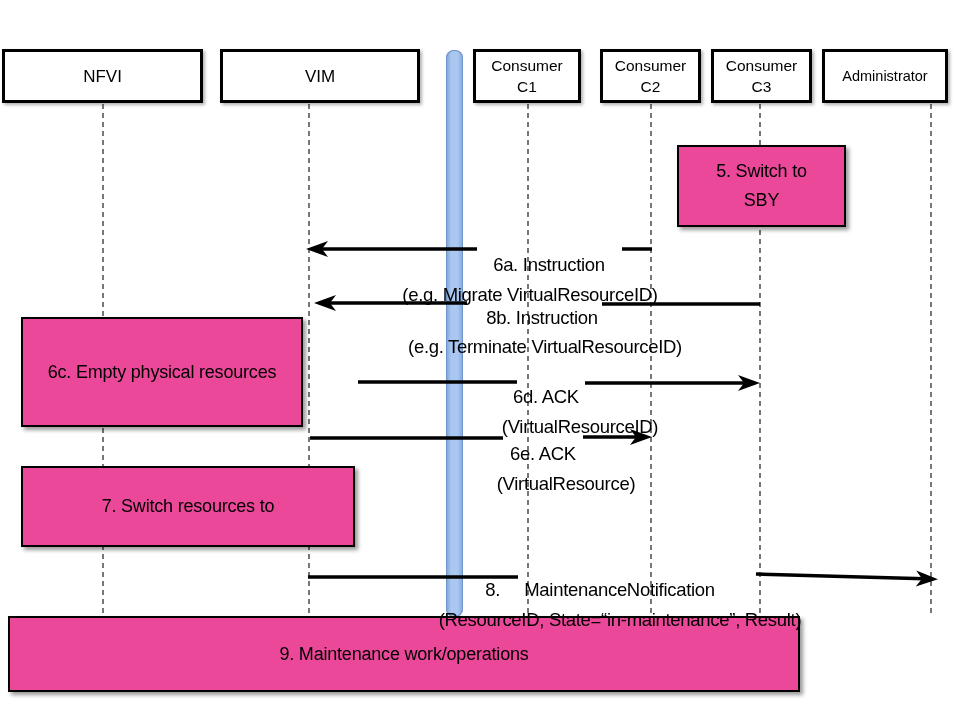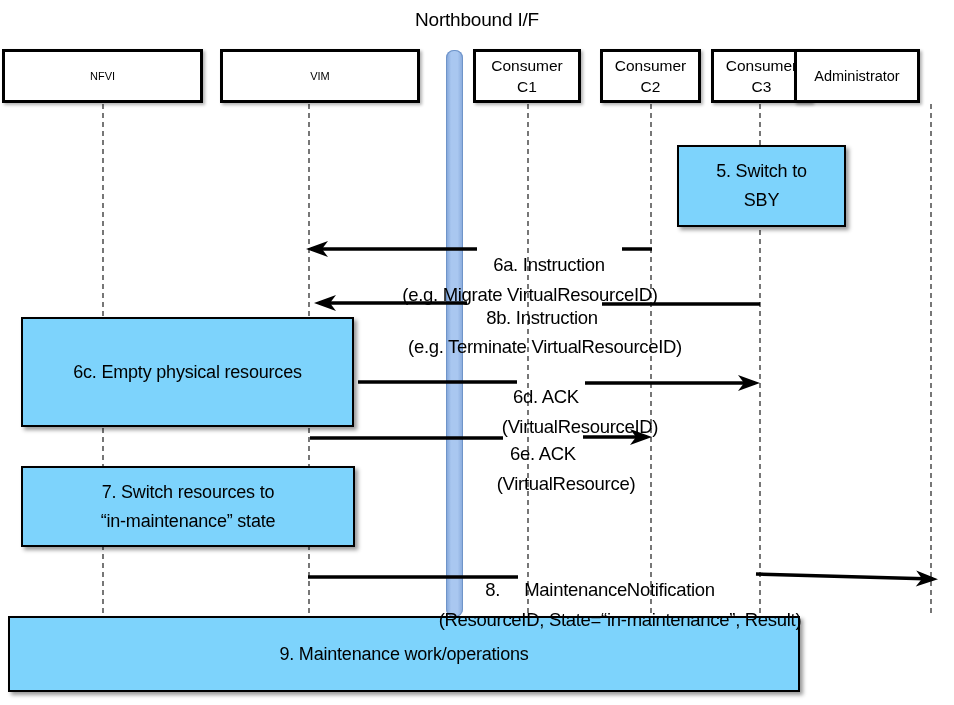--- a/index.html
+++ b/index.html
@@ -18,25 +18,25 @@
     border-radius:8px;
     background:linear-gradient(to right,#7ea1d6 0%,#a9c7f0 30%,#a9c7f0 68%,#86a8da 100%);
     box-shadow:inset 0 0 0 1px #6f94c9;
   }
   .actor{
     position:absolute;top:49px;height:54px;background:#fff;border:3px solid #000;
     box-sizing:border-box;display:flex;flex-direction:column;align-items:center;justify-content:center;
     z-index:2;box-shadow:2px 2px 3px rgba(0,0,0,0.30);text-align:center;
   }
   .actor .l1,.actor .l2{display:block;line-height:21px;}
-  .a-big{font-size:11px;}
+  .a-big{font-size:17px;}
   .a-mid{font-size:15.5px;}
   .a-sm{font-size:14.5px;}
   .pbox{
-    position:absolute;background:#7dd3fc;border:2px solid #000;box-sizing:border-box;
+    position:absolute;background:#ec4899;border:2px solid #000;box-sizing:border-box;
     display:flex;flex-direction:column;align-items:center;justify-content:center;
     z-index:2;box-shadow:3px 3px 4px rgba(0,0,0,0.40);text-align:center;
     font-size:18px;letter-spacing:-0.2px;
   }
   .pbox span{display:block;line-height:29px;white-space:nowrap;}
   .msg{
     position:absolute;transform:translate(-50%,-50%);white-space:nowrap;
     font-size:18.5px;letter-spacing:-0.3px;background:transparent;z-index:4;margin-top:29px;
   }
   .msg.under{z-index:2;}
@@ -52,54 +52,52 @@
       <line x1="309" y1="104" x2="309" y2="616"></line>
       <line x1="528" y1="104" x2="528" y2="616"></line>
       <line x1="651" y1="104" x2="651" y2="616"></line>
       <line x1="760" y1="104" x2="760" y2="616"></line>
       <line x1="931" y1="104" x2="931" y2="616"></line>
     </g>
   </svg>
 
   <div class="bar"></div>
 
-  <div class="title">Northbound I/F</div>
 
   <div class="actor a-big" style="left:2px;width:201px;">
     <span class="l1">NFVI</span>
   </div>
   <div class="actor a-big" style="left:220px;width:200px;">
     <span class="l1">VIM</span>
   </div>
   <div class="actor a-mid" style="left:473px;width:108px;">
     <span class="l1">Consumer</span>
     <span class="l2">C1</span>
   </div>
   <div class="actor a-mid" style="left:600px;width:101px;">
     <span class="l1">Consumer</span>
     <span class="l2">C2</span>
   </div>
   <div class="actor a-mid" style="left:711px;width:101px;">
     <span class="l1">Consumer</span>
     <span class="l2">C3</span>
   </div>
-  <div class="actor a-sm" style="left:794px;width:126px;">
+  <div class="actor a-sm" style="left:822px;width:126px;">
     <span class="l1">Administrator</span>
   </div>
 
   <div class="pbox" style="left:677px;top:145px;width:169px;height:82px;">
     <span>5. Switch to</span>
     <span>SBY</span>
   </div>
-  <div class="pbox" style="left:21px;top:317px;width:333px;height:110px;">
+  <div class="pbox" style="left:21px;top:317px;width:282px;height:110px;">
     <span>6c. Empty physical resources</span>
   </div>
   <div class="pbox" style="left:21px;top:466px;width:334px;height:81px;">
     <span>7. Switch resources to</span>
-    <span>“in-maintenance” state</span>
   </div>
   <div class="pbox" style="left:8px;top:616px;width:792px;height:76px;">
     <span style="line-height:28px;">9. Maintenance work/operations</span>
   </div>
 
   <div class="msg" style="left:549px;top:236px;">6a. Instruction</div>
   <div class="msg" style="left:530px;top:266px;">(e.g. Migrate VirtualResourceID)</div>
   <div class="msg" style="left:542px;top:289px;">8b. Instruction</div>
   <div class="msg" style="left:545px;top:318px;">(e.g. Terminate VirtualResourceID)</div>
   <div class="msg" style="left:546px;top:368px;">6d. ACK</div>

